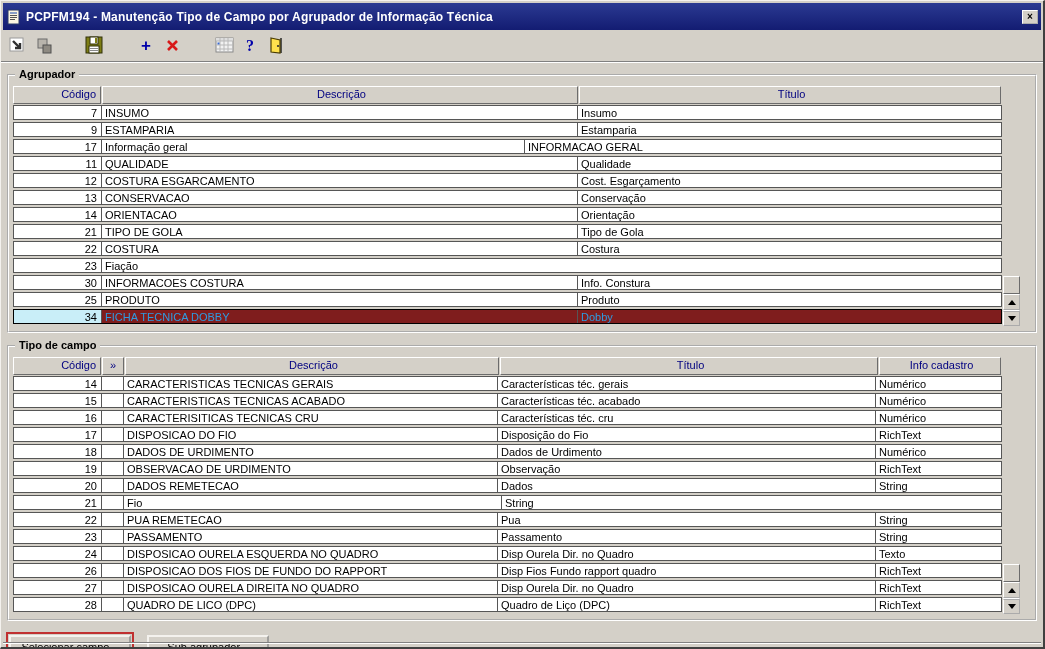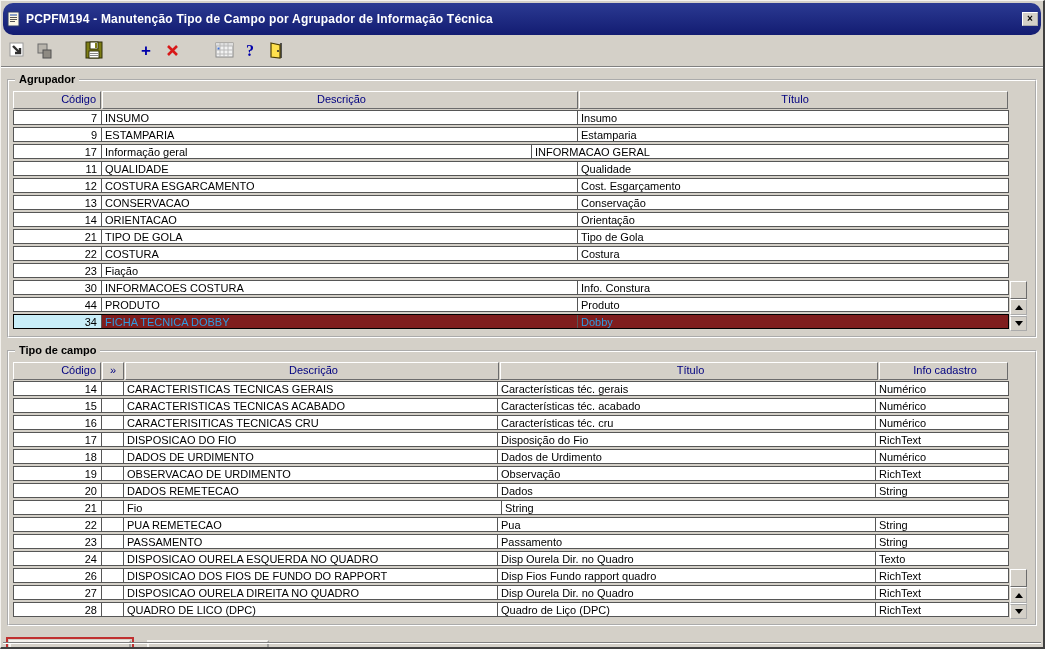--- a/index.html
+++ b/index.html
@@ -8,23 +8,23 @@
 
   .window {
     width:1045px; height:649px; background:#d4d0c8;
     border-top:1px solid #f4f2ee; border-left:1px solid #f4f2ee;
     border-right:2px solid #404040; border-bottom:2px solid #404040;
     position:relative; overflow:hidden;
   }
 
   
   .titlebar {
-    height:32px; margin:2px 2px 0 2px;
+    height:27px; margin:2px 2px 0 2px;
     background:linear-gradient(180deg,#2b3a92 0%,#131c72 100%);
-    display:flex; align-items:center; padding:4px 3px; gap:4px;border-radius:10px;
+    display:flex; align-items:center; padding:4px 3px; gap:4px;
   }
   .titlebar .title { color:#fff; font-size:12px; font-weight:bold; flex:1;
     white-space:nowrap; overflow:hidden; letter-spacing:.2px; }
   .close-btn {
     width:16px; height:14px; background:#d4d0c8;
     border:1px outset #fff; font-size:10px; font-weight:bold; color:#000;
     display:flex; align-items:center; justify-content:center; line-height:1; cursor:default;
   }
 
   
@@ -32,21 +32,21 @@
     height:32px; display:flex; align-items:center; padding:2px 4px;
     border-bottom:1px solid #808080; box-shadow:0 1px 0 #ffffff;
   }
   .tbtn { width:26px; height:26px; display:flex; align-items:center; justify-content:center; } .tb-gap-m { margin-left:24px; } .tb-gap-l { margin-left:26px; }
   .glyph-plus { color:#0000aa; font-weight:bold; font-size:17px; line-height:1; }
   .glyph-help { color:#0000aa; font-weight:bold; font-size:16px; line-height:1; font-family:"Liberation Serif",serif; }
 
   
   .groupbox {
     position:relative; margin:12px 6px 0 6px;
-    border:2px groove #ffffff; padding:10px 8px 5px 4px; background:#d4d0c8;
+    border:2px groove #ffffff; padding:10px 15px 5px 4px; background:#d4d0c8;
   }
   .groupbox > .legend {
     position:absolute; top:-8px; left:6px; background:#d4d0c8;
     padding:0 4px; font-size:11px; font-weight:bold; color:#000;
   }
 
   
   .grid { display:flex;align-items:flex-end; }
   .grid-main { flex:1; }
   .grid-header { display:flex; height:18px; margin-bottom:1px; }
@@ -244,21 +244,21 @@
               <div class="cell c-titulo">Fiação</div>
             </div>
 
             <div class="grid-row g1">
               <div class="cell c-codigo">30</div>
               <div class="cell c-desc">INFORMACOES COSTURA</div>
               <div class="cell c-titulo">Info. Constura</div>
             </div>
 
             <div class="grid-row g1">
-              <div class="cell c-codigo">44</div>
+              <div class="cell c-codigo">25</div>
               <div class="cell c-desc">PRODUTO</div>
               <div class="cell c-titulo">Produto</div>
             </div>
 
             <div class="grid-row g1 selected">
               <div class="cell c-codigo">34</div>
               <div class="cell c-desc">FICHA TECNICA DOBBY</div>
               <div class="cell c-titulo">Dobby</div>
             </div>
           </div>

